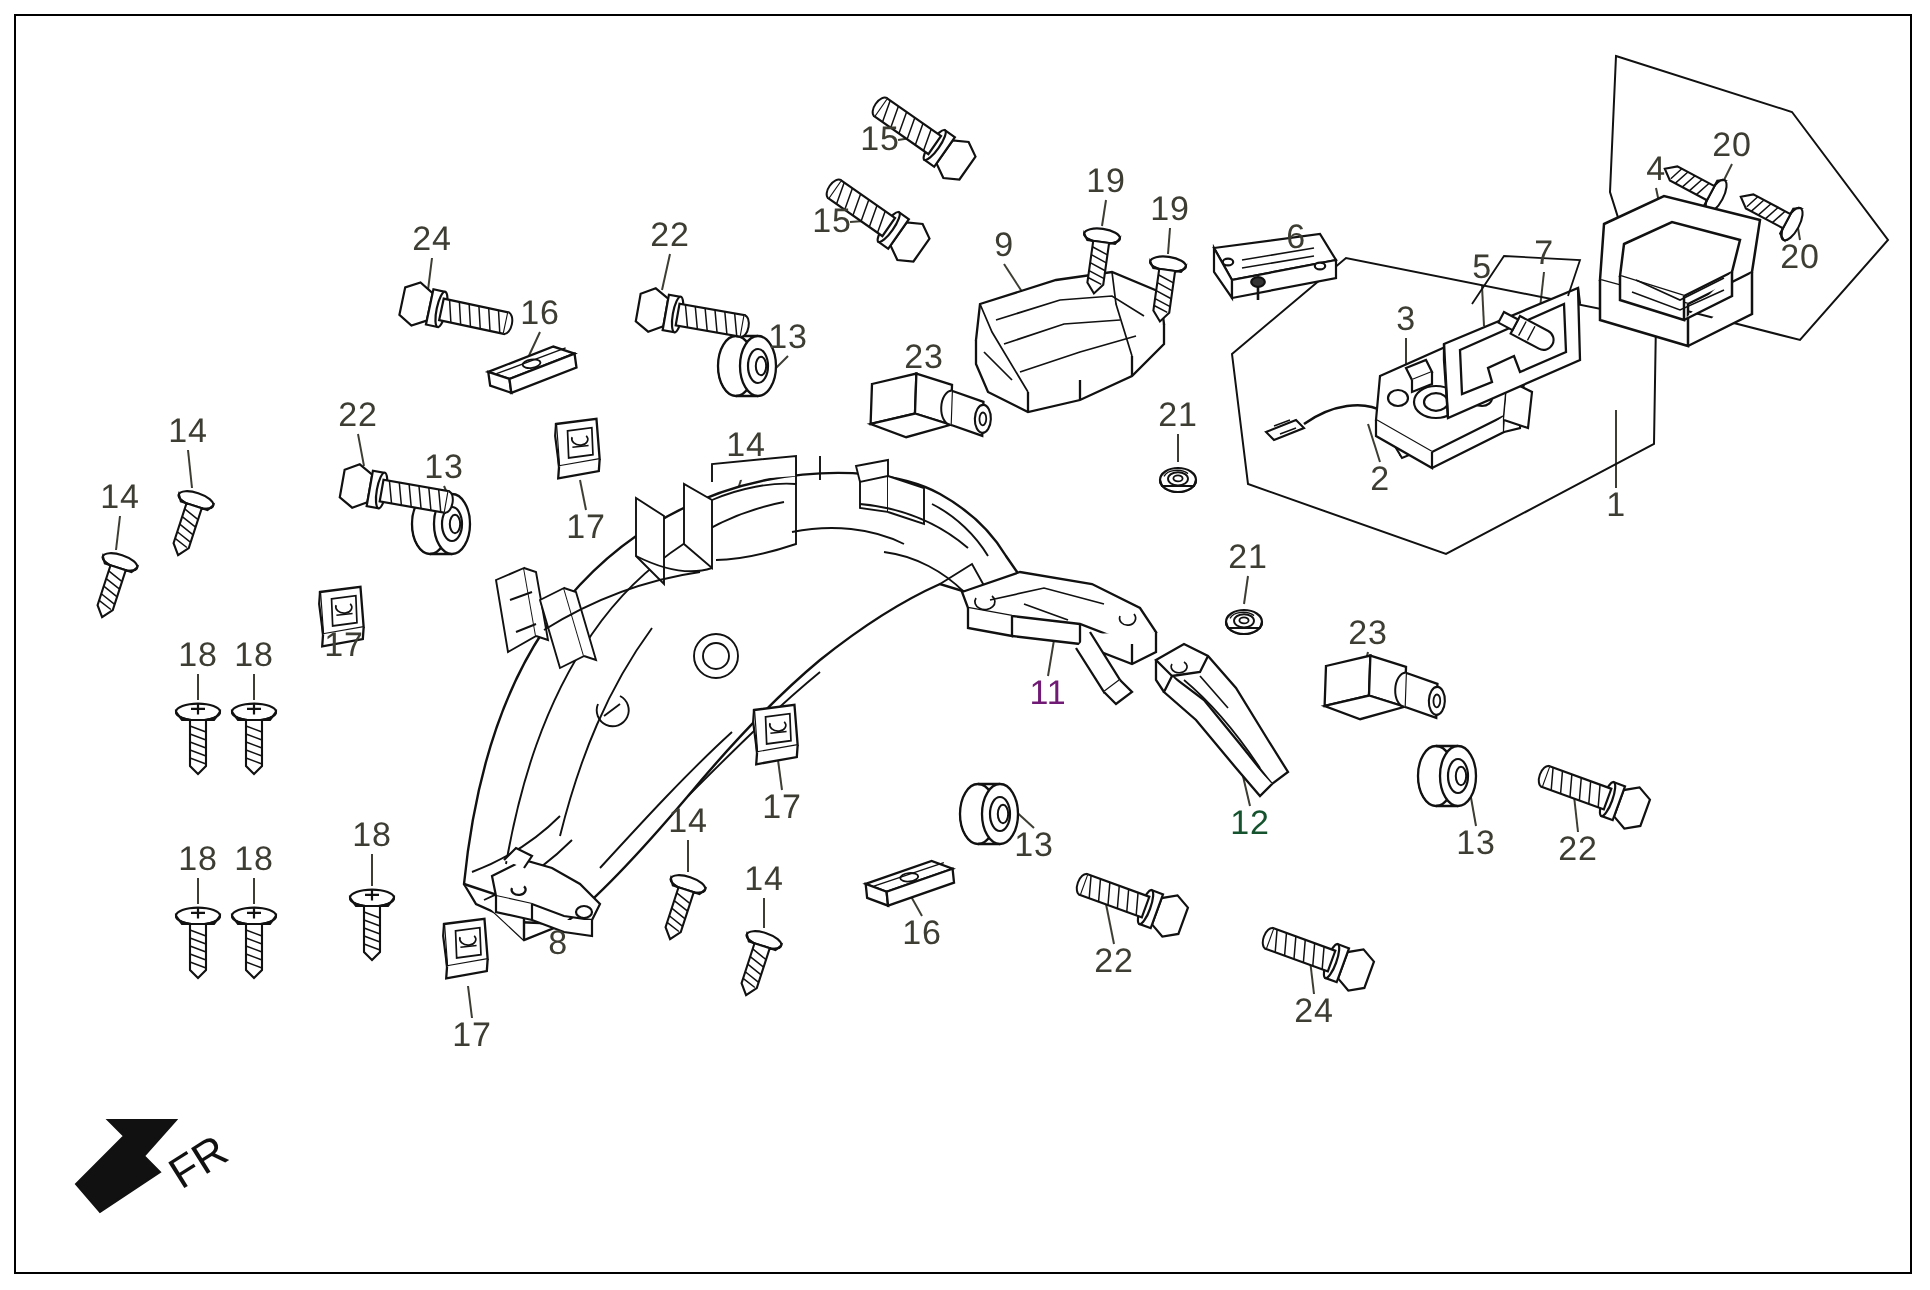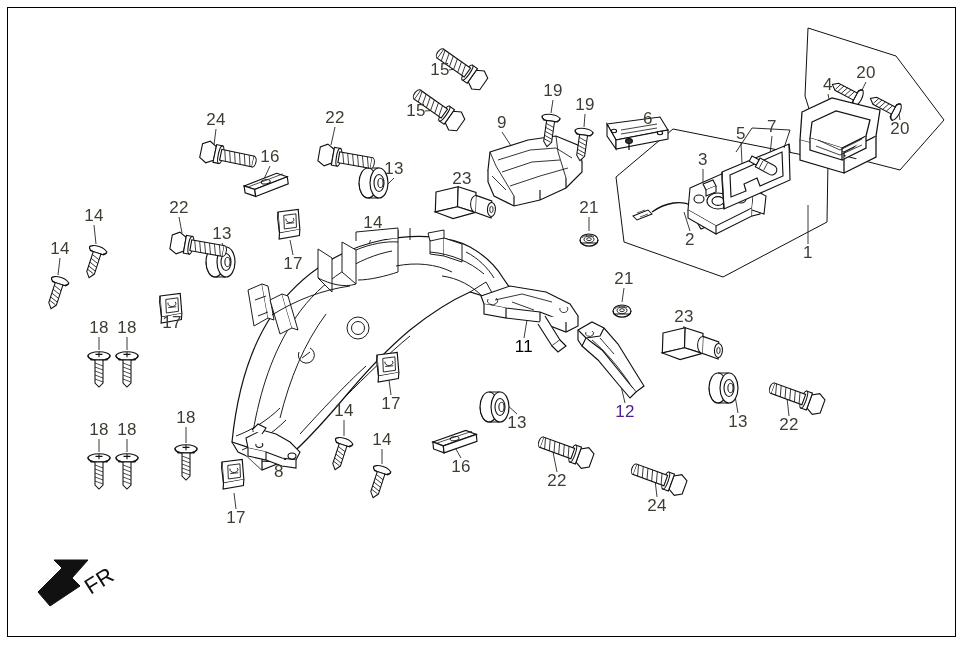--- a/index.html
+++ b/index.html
@@ -416,22 +416,22 @@
       <div class="lbl" style="left: 808px; top: 253px; color: rgb(61, 61, 51);">1</div>
       <div class="lbl" style="left: 690px; top: 240px; color: rgb(61, 61, 51);">2</div>
       <div class="lbl" style="left: 703px; top: 160px; color: rgb(61, 61, 51);">3</div>
       <div class="lbl" style="left: 828px; top: 85px; color: rgb(61, 61, 51);">4</div>
       <div class="lbl" style="left: 741px; top: 134px; color: rgb(61, 61, 51);">5</div>
       <div class="lbl" style="left: 648px; top: 119px; color: rgb(61, 61, 51);">6</div>
       <div class="lbl" style="left: 772px; top: 127px; color: rgb(61, 61, 51);">7</div>
       <div class="lbl" style="left: 279px; top: 472px; color: rgb(61, 61, 51);">8</div>
       <div class="lbl" style="left: 502px; top: 123px; color: rgb(61, 61, 51);">9</div>
       <div class="lbl" style="left: 373px; top: 223px; color: rgb(61, 61, 51);">14</div>
-      <div class="lbl" style="left: 524px; top: 347px; color: #000000;">11</div>
-      <div class="lbl" style="left: 625px; top: 412px; color: #4c1d95;">12</div>
+      <div class="lbl" style="left: 524px; top: 347px; color: #701a75;">11</div>
+      <div class="lbl" style="left: 625px; top: 412px; color: #14532d;">12</div>
       <div class="lbl" style="left: 394px; top: 169px; color: rgb(61, 61, 51);">13</div>
       <div class="lbl" style="left: 222px; top: 234px; color: rgb(61, 61, 51);">13</div>
       <div class="lbl" style="left: 517px; top: 423px; color: rgb(61, 61, 51);">13</div>
       <div class="lbl" style="left: 738px; top: 422px; color: rgb(61, 61, 51);">13</div>
       <div class="lbl" style="left: 94px; top: 216px; color: rgb(61, 61, 51);">14</div>
       <div class="lbl" style="left: 60px; top: 249px; color: rgb(61, 61, 51);">14</div>
       <div class="lbl" style="left: 344px; top: 411px; color: rgb(61, 61, 51);">14</div>
       <div class="lbl" style="left: 382px; top: 440px; color: rgb(61, 61, 51);">14</div>
       <div class="lbl" style="left: 440px; top: 70px; color: rgb(61, 61, 51);">15</div>
       <div class="lbl" style="left: 416px; top: 111px; color: rgb(61, 61, 51);">15</div>

